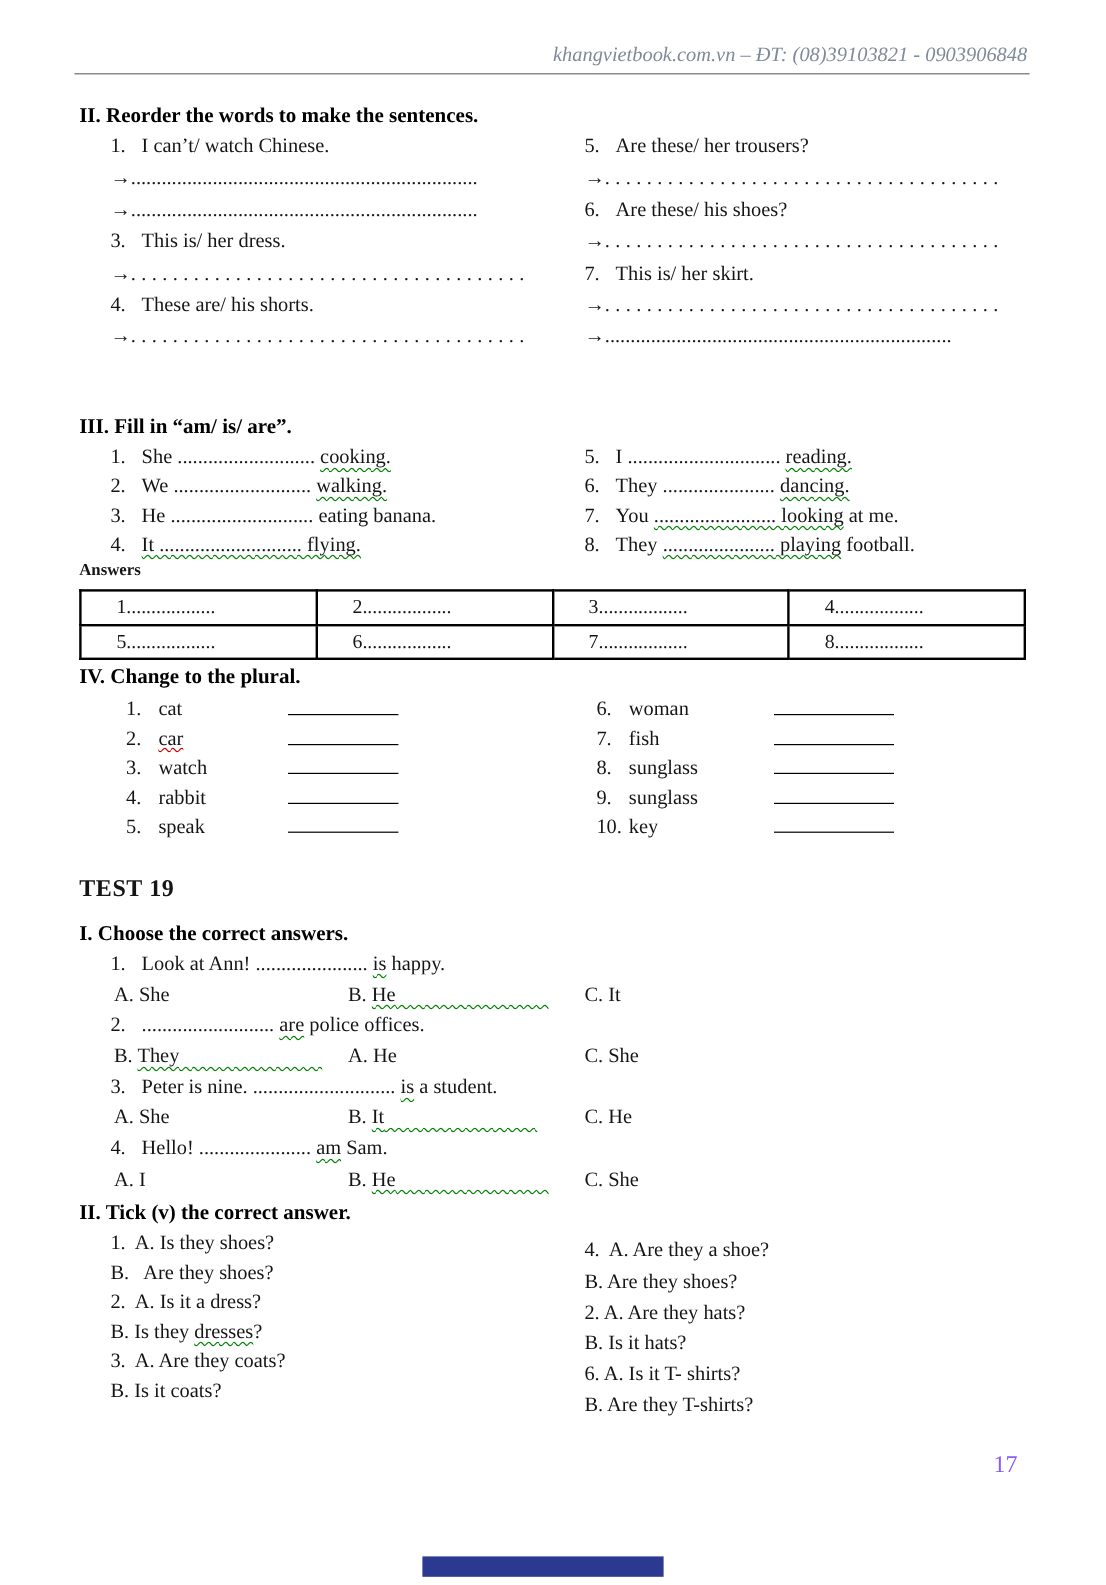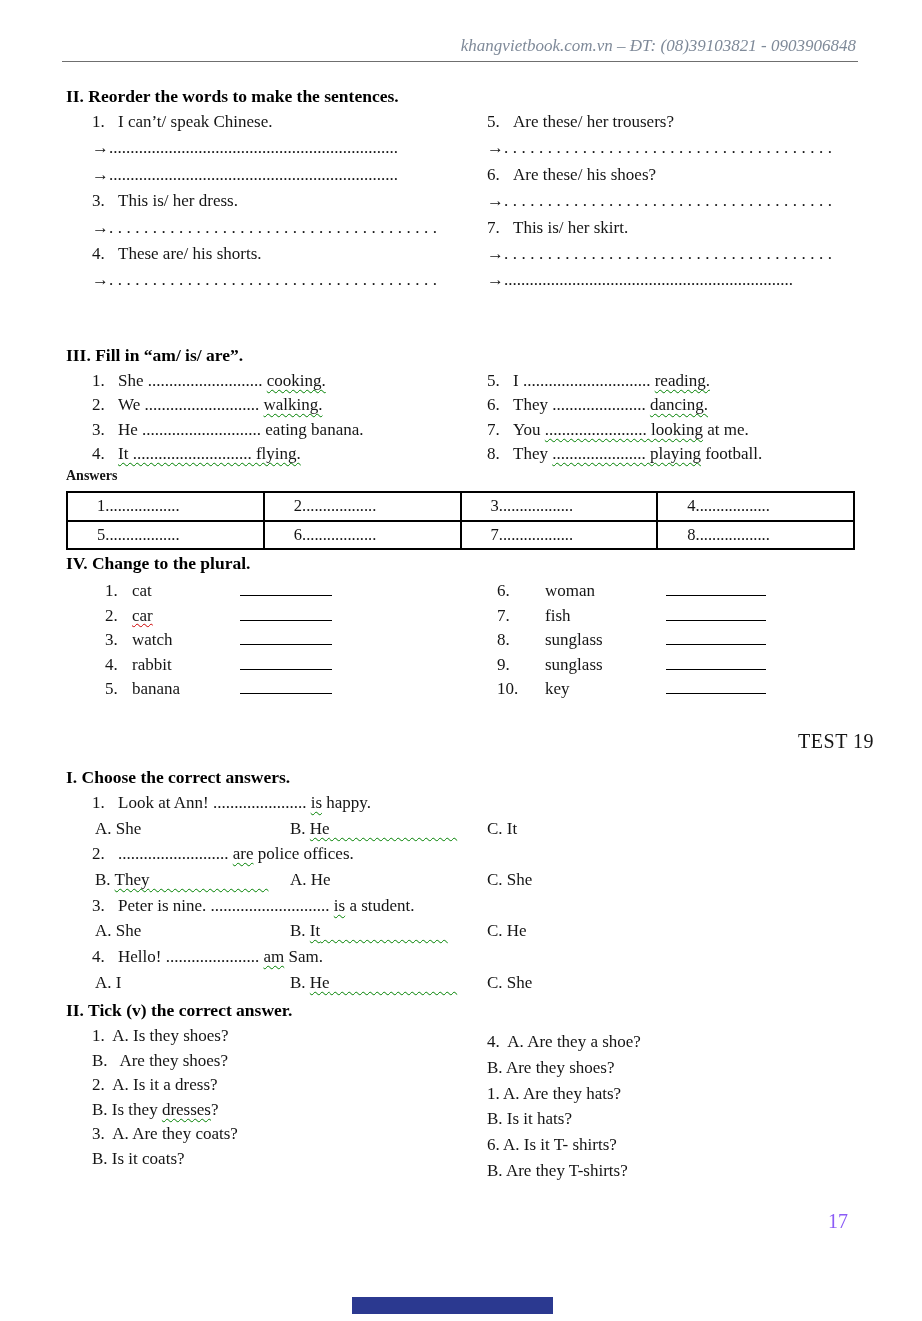--- a/index.html
+++ b/index.html
@@ -25,27 +25,27 @@
   
   .ans-label{position:absolute;left:66px;top:468px;font-weight:bold;font-size:14px;}
   .ans-table{position:absolute;left:66px;top:491px;width:789px;border-collapse:collapse;}
   .ans-table td{border:2px solid #000;height:26.5px;padding:0 0 0 29px;font-size:16.5px;}
   
   .s4 .ln{line-height:24.5px;height:24.5px;}
   .s4 .col-l{padding-left:39px;}
   .s4 .col-r{padding-left:10px;}
   .s4 .num{width:27px;}
   .word-l{display:inline-block;width:108px;}
-  .word-r{display:inline-block;width:121px;margin-left:21px;}
+  .word-r{display:inline-block;width:121px;}
   .blank{display:inline-block;border-bottom:1.5px solid #000;height:17px;vertical-align:baseline;}
   .blank-l{width:92px;}
   .blank-r{width:100px;}
   
-  .test-title{position:absolute;left:82px;top:730px;width:792px;text-align:right;
-              font-weight:normal;font-size:20px;letter-spacing:.5px;}
+  .test-title{position:absolute;left:66px;top:730px;width:792px;text-align:left;
+              font-weight:bold;font-size:20px;letter-spacing:.5px;}
   
   .s5 .ln{line-height:25.7px;height:25.7px;}
   .opts{display:grid;grid-template-columns:195px 197px 1fr;padding-left:29px;}
   .qline{padding-left:26px;}
   
   .s6 .ln{line-height:24.6px;height:24.6px;}
   .s6 .col-r .ln{line-height:25.8px;height:25.8px;}
   .s6 .col-r{margin-top:5px;}
   .pre{white-space:pre-wrap;}
   
@@ -57,21 +57,21 @@
 
 <div class="page">
 
   <div class="hdr">khangvietbook.com.vn – ĐT: (08)39103821 - 0903906848</div>
   <div class="rule"></div>
 
   <section class="sec s2" style="top:86px;">
     <h2>II. Reorder the words to make the sentences.</h2>
     <div class="cols" style="margin-top:2px;">
       <div class="col-l">
-        <div class="ln"><span class="num">1.</span><span>I can’t/ speak Chinese.</span></div>
+        <div class="ln"><span class="num">1.</span><span>I can’t/ watch Chinese.</span></div>
         <div class="ln"><span>→</span><span class="dots">....................................................................</span></div>
         <div class="ln"><span>→</span><span class="dots">....................................................................</span></div>
         <div class="ln"><span class="num">3.</span><span>This is/ her dress.</span></div>
         <div class="ln"><span>→</span><span class="dots dots-sp">......................................</span></div>
         <div class="ln"><span class="num">4.</span><span>These are/ his shorts.</span></div>
         <div class="ln"><span>→</span><span class="dots dots-sp">......................................</span></div>
       </div>
       <div class="col-r">
         <div class="ln"><span class="num">5.</span><span>Are these/ her trousers?</span></div>
         <div class="ln"><span>→</span><span class="dots dots-sp">......................................</span></div>
@@ -121,21 +121,21 @@
     </table>
 
   <section class="sec s4" style="top:553px;">
     <h2>IV. Change to the plural.</h2>
     <div class="cols" style="margin-top:4px;">
       <div class="col-l">
         <div class="ln"><span class="num">1.</span><span class="word-l">cat</span><span class="blank blank-l"></span></div>
         <div class="ln"><span class="num">2.</span><span class="word-l rw">car</span><span class="blank blank-l"></span></div>
         <div class="ln"><span class="num">3.</span><span class="word-l">watch</span><span class="blank blank-l"></span></div>
         <div class="ln"><span class="num">4.</span><span class="word-l">rabbit</span><span class="blank blank-l"></span></div>
-        <div class="ln"><span class="num">5.</span><span class="word-l">banana</span><span class="blank blank-l"></span></div>
+        <div class="ln"><span class="num">5.</span><span class="word-l">speak</span><span class="blank blank-l"></span></div>
       </div>
       <div class="col-r">
         <div class="ln"><span class="num">6.</span><span class="word-r">woman</span><span class="blank blank-r"></span></div>
         <div class="ln"><span class="num">7.</span><span class="word-r">fish</span><span class="blank blank-r"></span></div>
         <div class="ln"><span class="num">8.</span><span class="word-r">sunglass</span><span class="blank blank-r"></span></div>
         <div class="ln"><span class="num">9.</span><span class="word-r">sunglass</span><span class="blank blank-r"></span></div>
         <div class="ln"><span class="num">10.</span><span class="word-r">key</span><span class="blank blank-r"></span></div>
       </div>
     </div>
   </section>
@@ -179,21 +179,21 @@
         <div class="ln"><span class="pre">1.  A. Is they shoes?</span><span class="gw"></span><span></span></div>
         <div class="ln"><span class="pre">B.   Are they shoes?</span><span class="gw"></span><span></span></div>
         <div class="ln"><span class="pre">2.  A. Is it a dress?</span><span class="gw"></span><span></span></div>
         <div class="ln"><span class="pre">B. Is they </span><span class="gw">dresses</span><span>?</span></div>
         <div class="ln"><span class="pre">3.  A. Are they coats?</span><span class="gw"></span><span></span></div>
         <div class="ln"><span class="pre">B. Is it coats?</span><span class="gw"></span><span></span></div>
       </div>
       <div class="col-r">
         <div class="ln"><span class="pre">4.  A. Are they a shoe?</span></div>
         <div class="ln"><span class="pre">B. Are they shoes?</span></div>
-        <div class="ln"><span class="pre">1. A. Are they hats?</span></div>
+        <div class="ln"><span class="pre">2. A. Are they hats?</span></div>
         <div class="ln"><span class="pre">B. Is it hats?</span></div>
         <div class="ln"><span class="pre">6. A. Is it T- shirts?</span></div>
         <div class="ln"><span class="pre">B. Are they T-shirts?</span></div>
       </div>
     </div>
   </section>
 
   <div class="pagenum">17</div>
   <div class="bluebar"></div>
 

